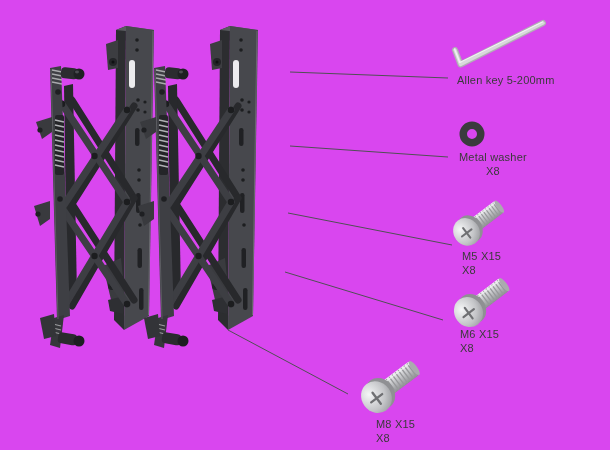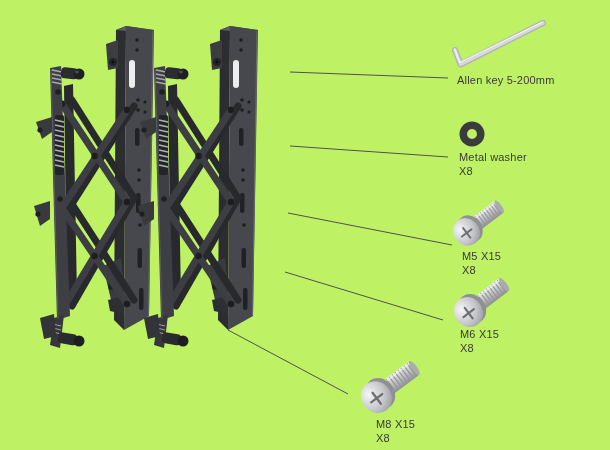--- a/index.html
+++ b/index.html
@@ -1,26 +1,26 @@
 <!DOCTYPE html>
 <html><head>
 <meta charset="utf-8">
 <style>
   html,body{margin:0;padding:0;background:#fff;}
   .canvas{
-    position:relative;width:610px;height:450px;background:#bef264;
+    position:relative;width:610px;height:450px;background:#d946ef;
     font-family:"Liberation Sans",sans-serif;overflow:hidden;
   }
   .canvas svg{position:absolute;left:0;top:0;}
   .part-label{
     position:absolute;font-size:11px;line-height:13.5px;color:#3a3a3a;
     letter-spacing:.2px;white-space:nowrap;
   }
   .lbl-allen{left:457px;top:74px;}
-  .lbl-washer{left:459px;top:151px;}
+  .lbl-washer{left:459px;top:151px;text-align:center;}
   .lbl-m5{left:462px;top:250px;}
   .lbl-m6{left:460px;top:328px;}
   .lbl-m8{left:376px;top:418px;}
 </style>
 </head>
 <body>
 
 <div class="canvas">
 
   <svg width="610" height="450" viewBox="0 0 610 450">

